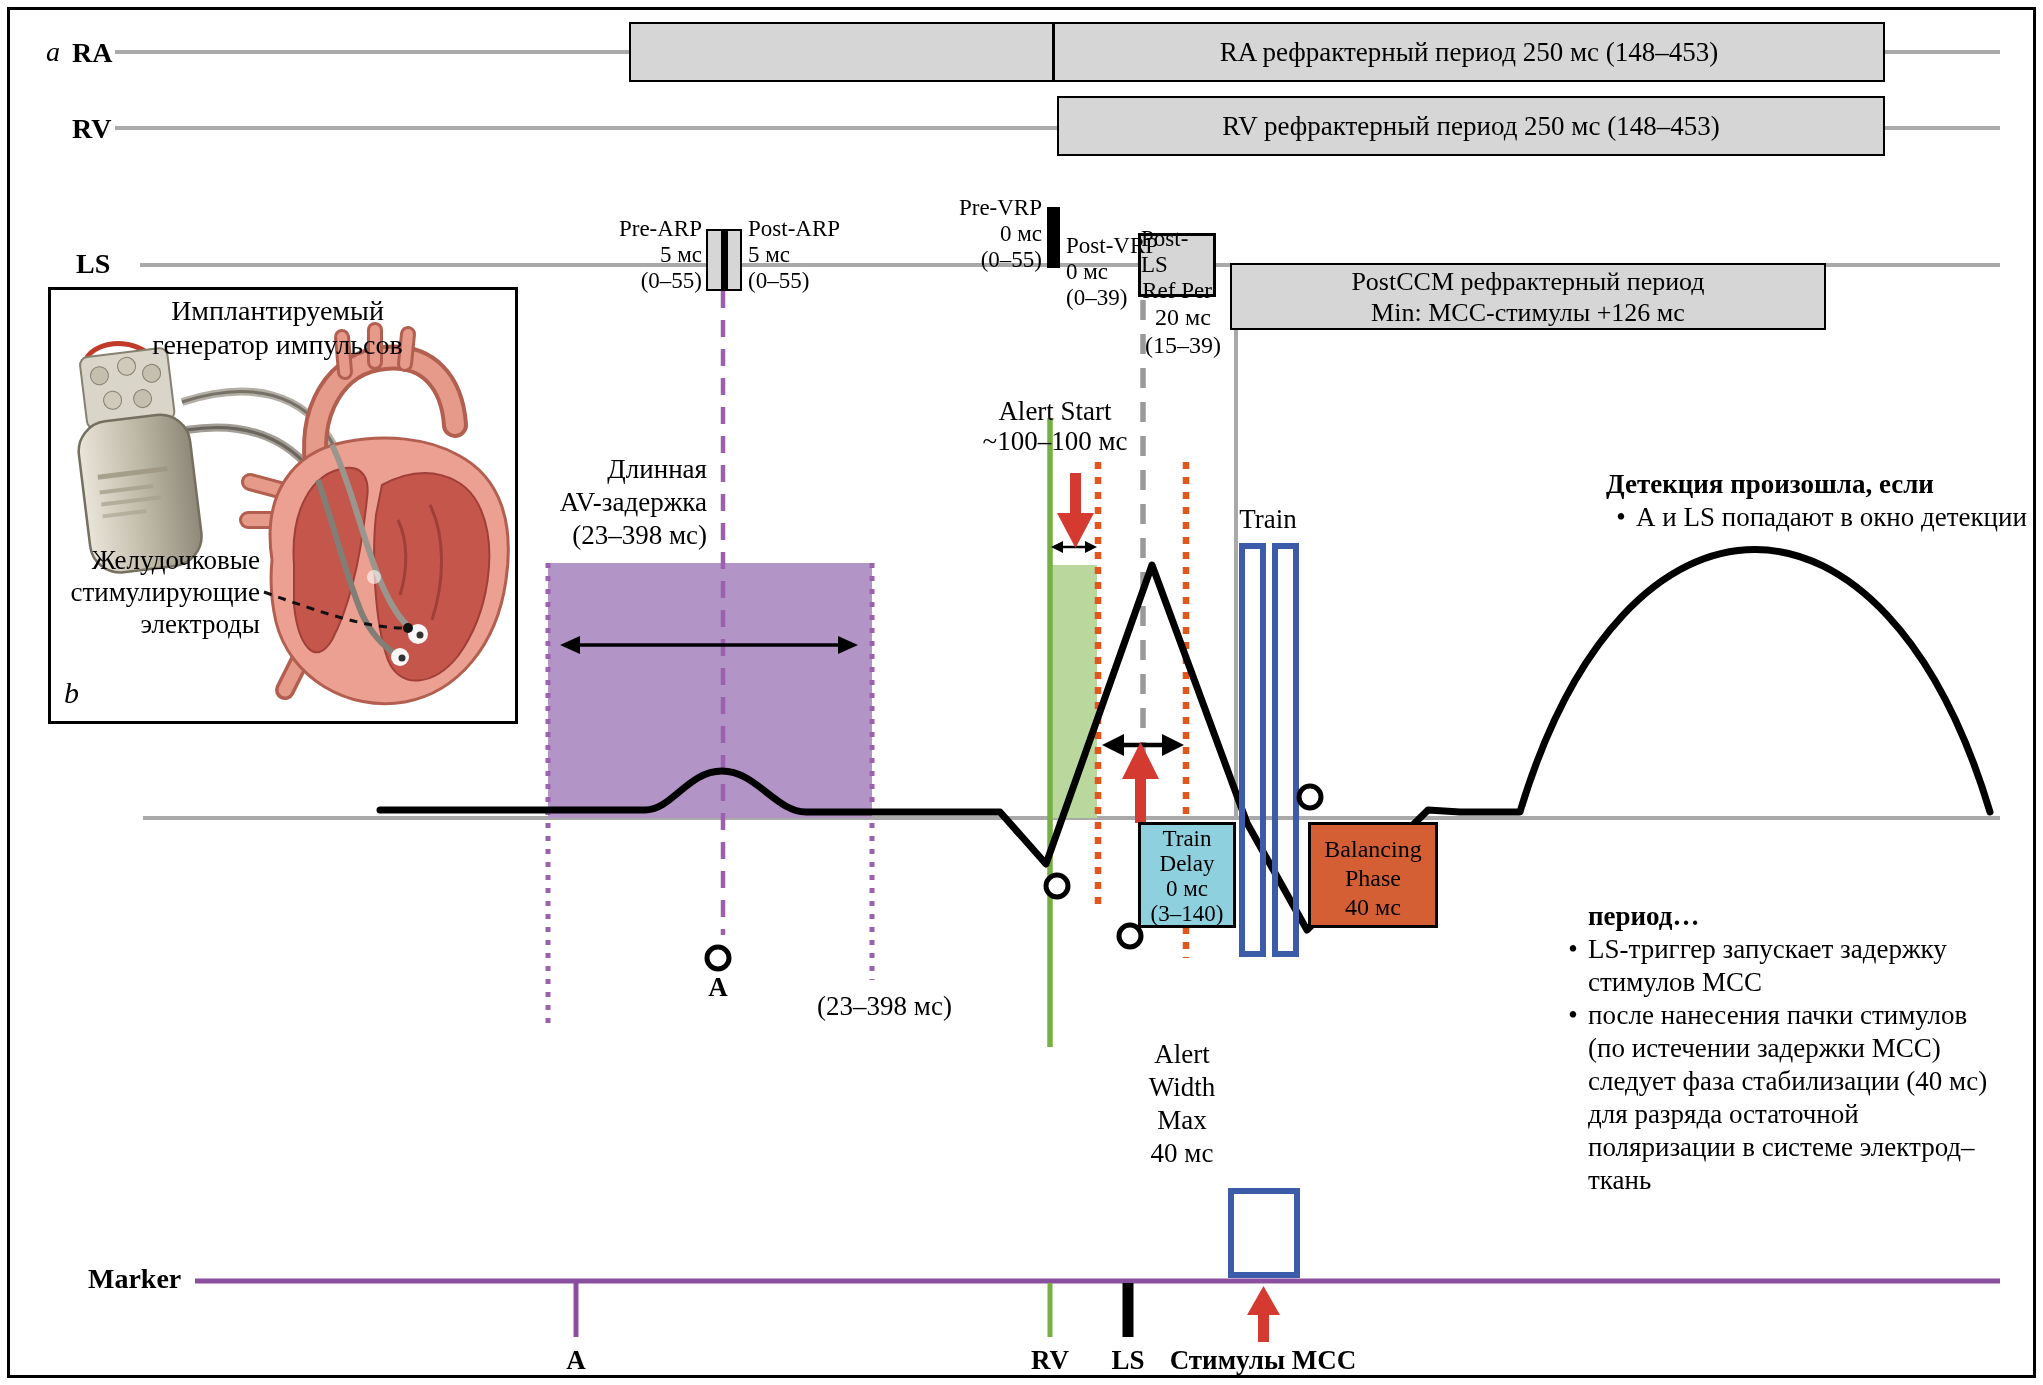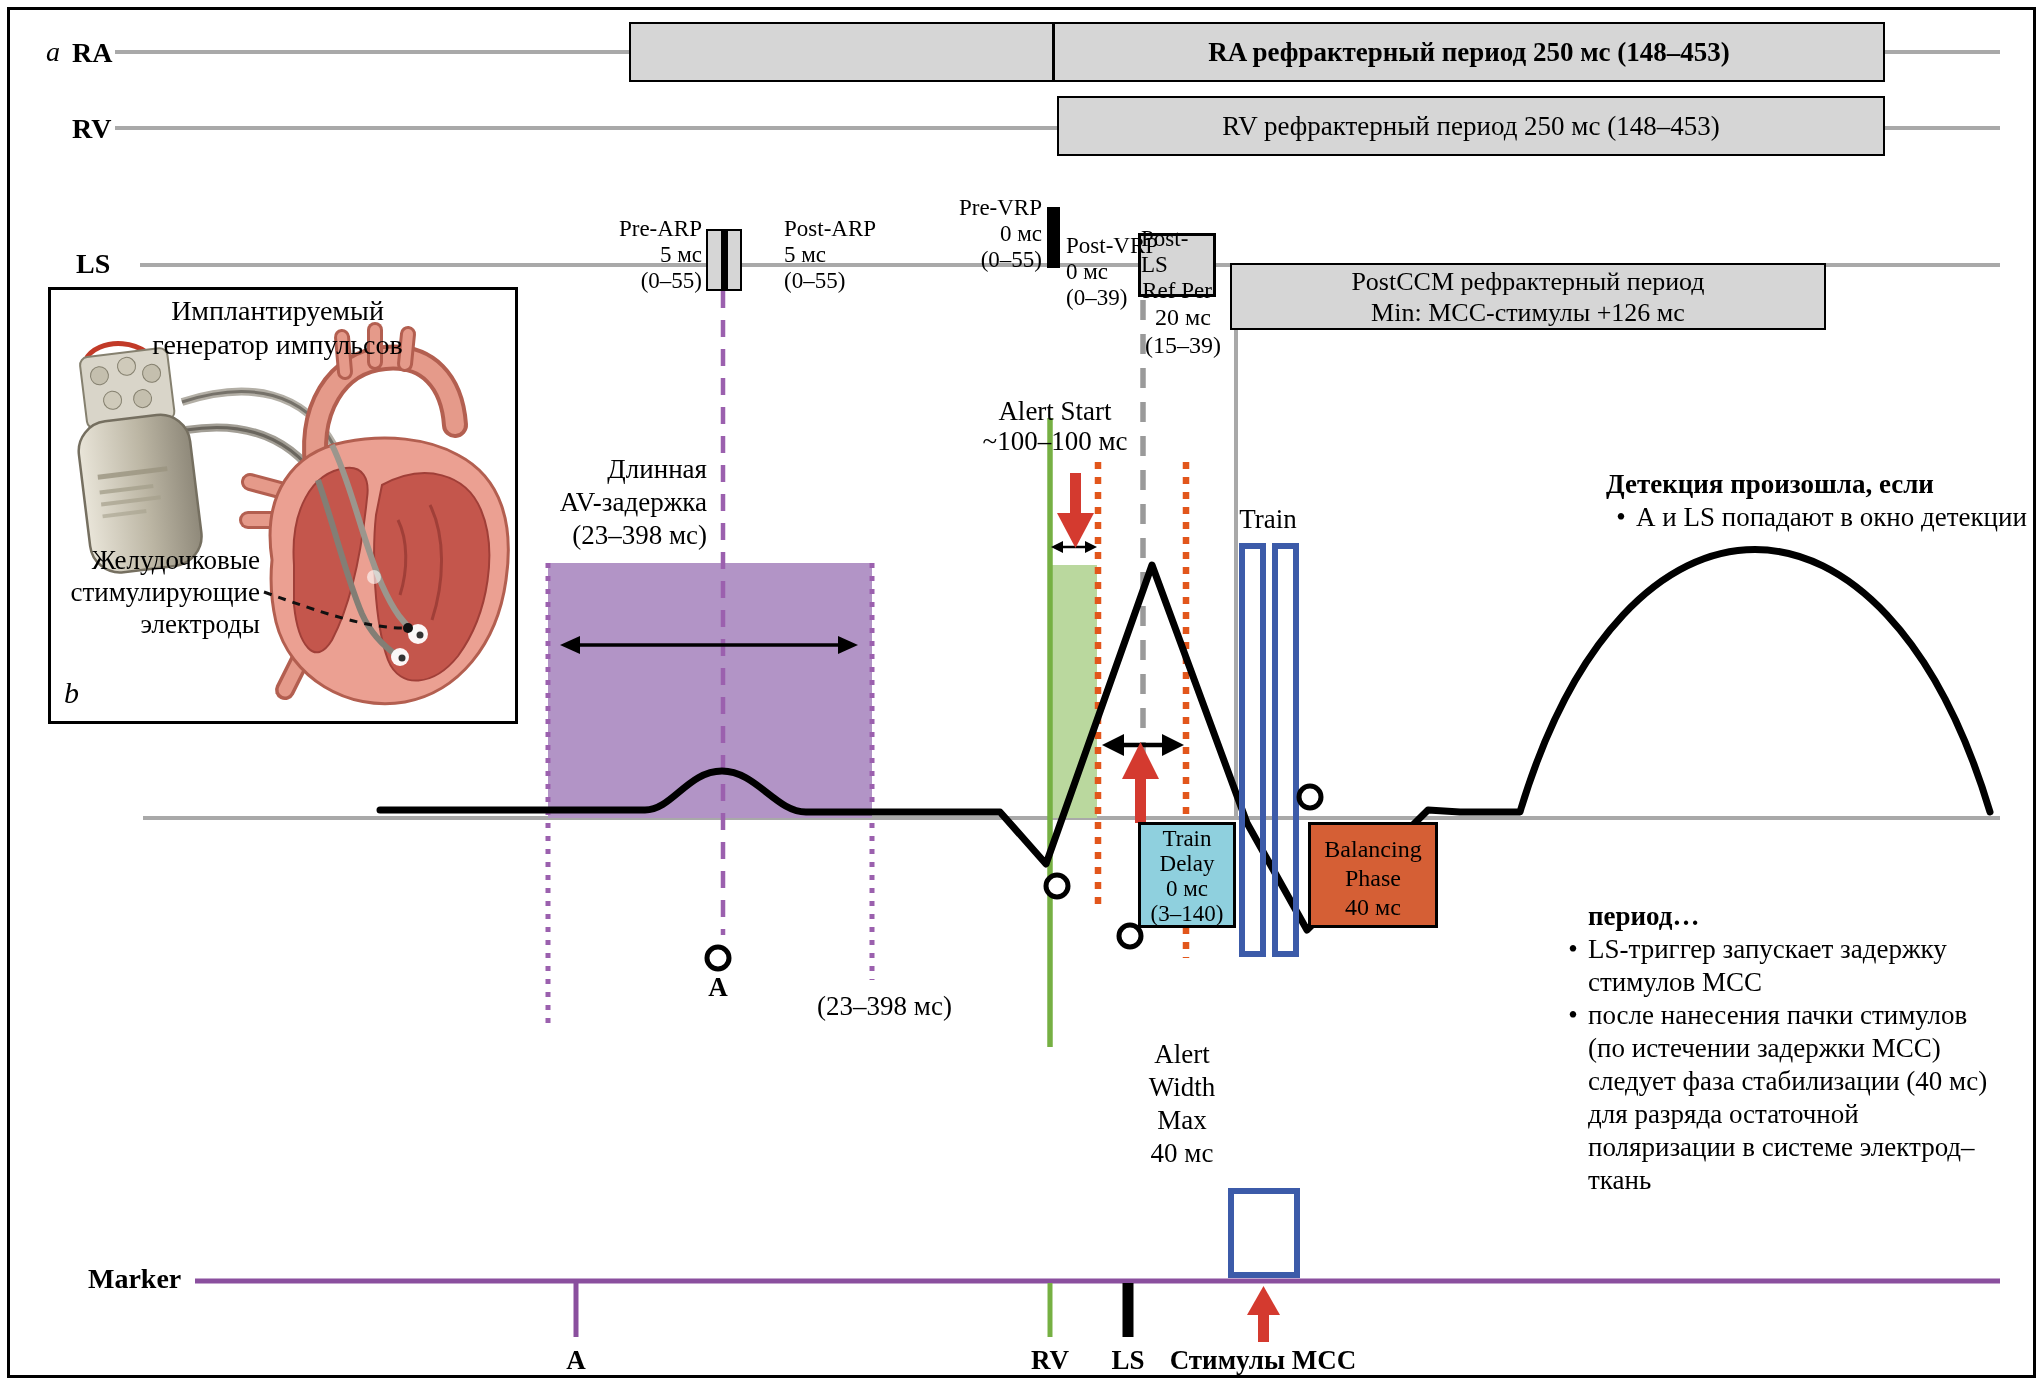--- a/index.html
+++ b/index.html
@@ -165,21 +165,21 @@
       <circle cx="420" cy="635" r="3.5" fill="#333"></circle>
       <circle cx="402" cy="658" r="3.5" fill="#333"></circle>
     </g>
     <path d="M264,592 C320,612 365,628 404,628" stroke="#111" stroke-width="3" fill="none" stroke-dasharray="8 7"></path>
     <circle cx="408" cy="628" r="5" fill="#111"></circle>
   </g>
 </svg>
 
 <div class="graybox" style="left:629px;top:22px;width:1256px;height:60px;">
   <div style="position:absolute;left:421px;top:0;width:3px;height:100%;background:#000;"></div>
-  <div class="f27" style="position:absolute;left:424px;right:0;top:0;height:100%;display:flex;align-items:center;justify-content:center;font-weight:bold;">RA рефрактерный период 250 мс (148–453)</div>
+  <div class="f27" style="position:absolute;left:424px;right:0;top:0;height:100%;display:flex;align-items:center;justify-content:center;">RA рефрактерный период 250 мс (148–453)</div>
 </div>
 
 <div class="graybox f27" style="left:1057px;top:96px;width:828px;height:60px;">
   <span>RV рефрактерный период 250 мс (148–453)</span>
 </div>
 
 <div class="graybox" style="left:706px;top:229px;width:36px;height:62px;">
   <div style="width:7px;height:100%;background:#000;"></div>
 </div>
 
@@ -191,21 +191,21 @@
 <div class="graybox" style="left:1230px;top:263px;width:596px;height:67px;font-size:26px;line-height:31px;">
   <div>PostCCM рефрактерный период</div>
   <div>Min: МСС-стимулы +126 мс</div>
 </div>
 
 <div class="blk f23 rt" style="left:540px;top:216px;width:162px;">
   <div>Pre-ARP</div>
   <div>5 мс</div>
   <div>(0–55)</div>
 </div>
-<div class="blk f23" style="left:748px;top:216px;width:170px;margin-left:36px;">
+<div class="blk f23" style="left:748px;top:216px;width:170px;">
   <div>Post-ARP</div>
   <div>5 мс</div>
   <div>(0–55)</div>
 </div>
 <div class="blk f23 rt" style="left:880px;top:195px;width:162px;">
   <div>Pre-VRP</div>
   <div>0 мс</div>
   <div>(0–55)</div>
 </div>
 <div class="blk f23" style="left:1066px;top:195px;width:170px;margin-top:38px;">

